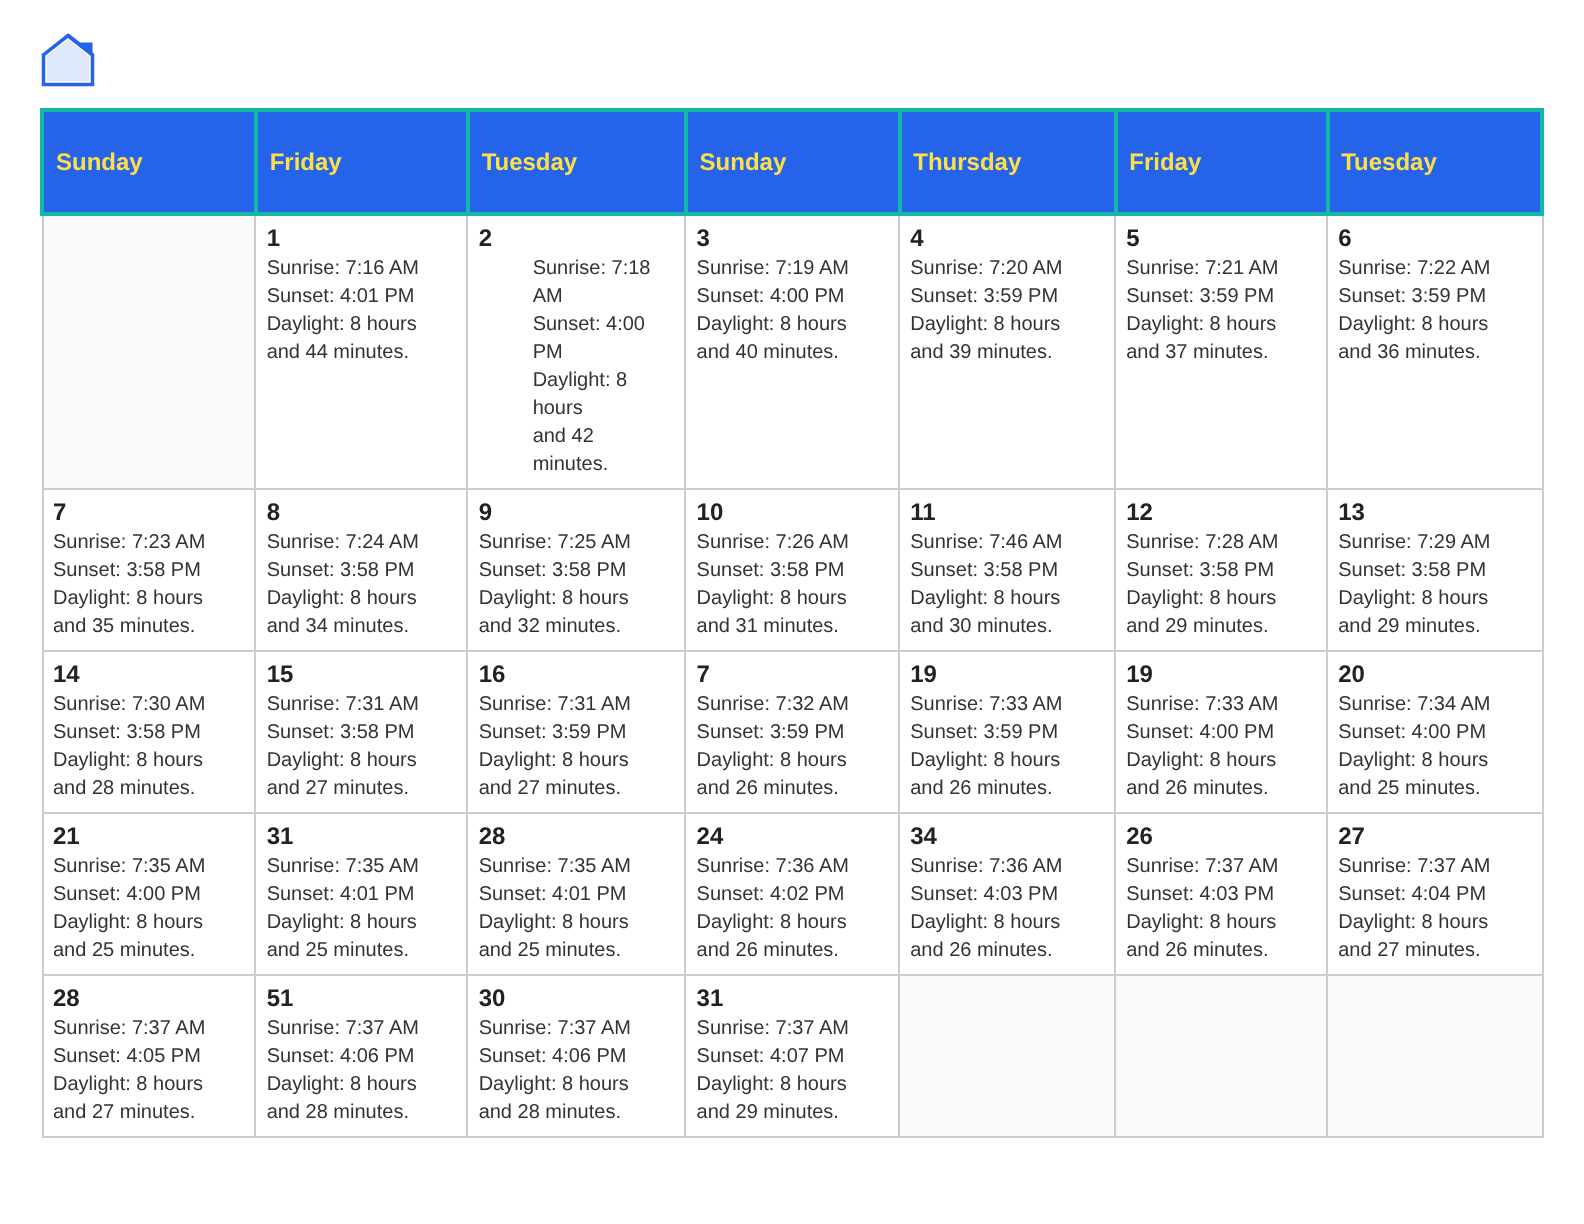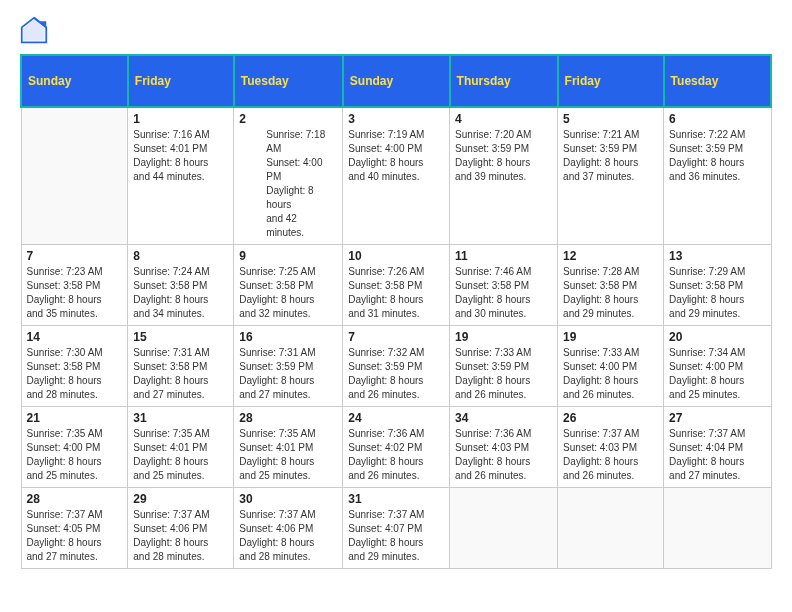--- a/index.html
+++ b/index.html
@@ -339,21 +339,21 @@
         </tr>
         <tr class="last-row">
           <td>
             <div class="day-number">28</div>
             <div class="day-info" style="white-space: pre-line;">Sunrise: 7:37 AM
 Sunset: 4:05 PM
 Daylight: 8 hours
 and 27 minutes.</div>
           </td>
           <td>
-            <div class="day-number">29</div>
+            <div class="day-number">51</div>
             <div class="day-info" style="white-space: pre-line;">Sunrise: 7:37 AM
 Sunset: 4:06 PM
 Daylight: 8 hours
 and 28 minutes.</div>
           </td>
           <td>
             <div class="day-number">30</div>
             <div class="day-info" style="white-space: pre-line;">Sunrise: 7:37 AM
 Sunset: 4:06 PM
 Daylight: 8 hours

